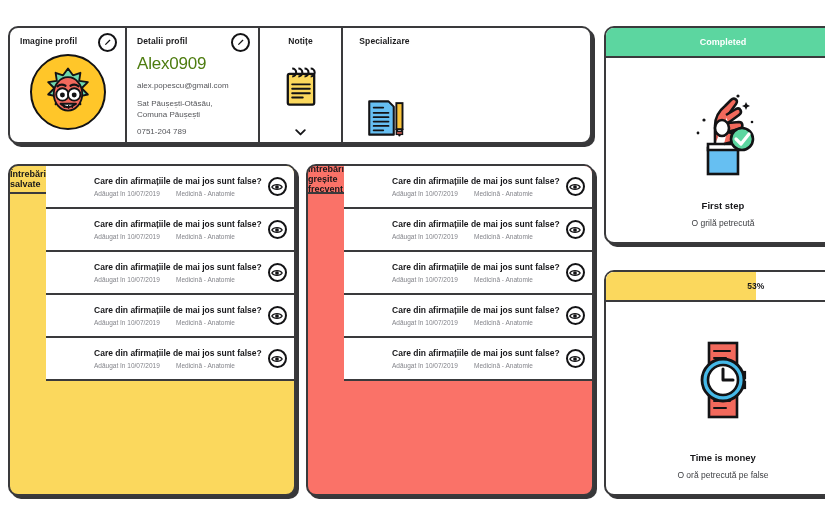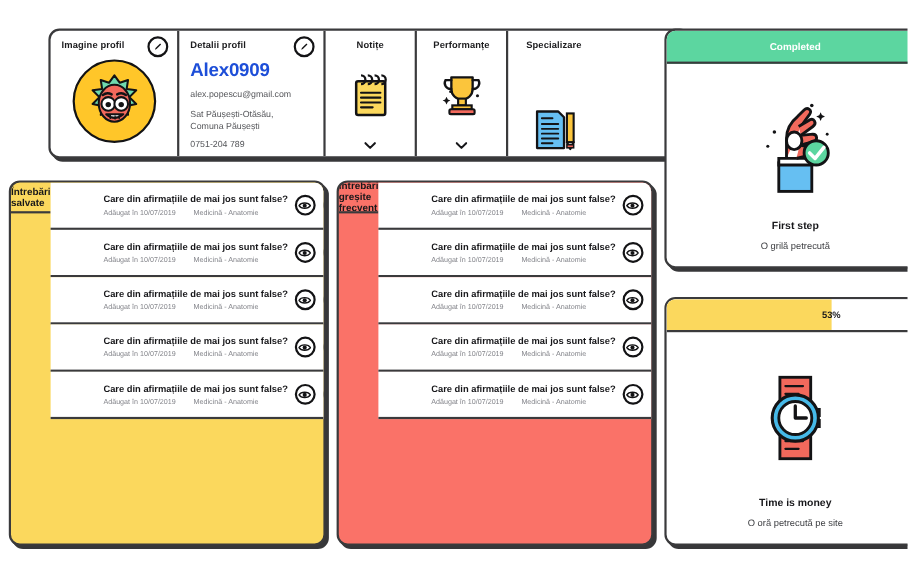--- a/index.html
+++ b/index.html
@@ -19,21 +19,20 @@
     box-shadow: 3px 3px 0 rgba(20,20,22,0.85);
   }
 
   
   .top-strip {
     position: absolute;
     left: 8px; top: 26px;
     width: 584px; height: 118px;
     display: flex;
     overflow: hidden;
-    margin-left: 36px;
   }
   .strip-cell {
     position: relative;
     border-right: 2px solid #3a3a3c;
     padding: 8px 10px 0 10px;
     display: flex;
     flex-direction: column;
   }
   .strip-cell:last-child { border-right: none; gap: 48px; }
   .cell-profile-img { width: 117px; }
@@ -69,22 +68,22 @@
     width: 76px; height: 76px;
     border-radius: 50%;
     background: #FFC629;
     border: 2px solid #131315;
     display: flex; align-items: center; justify-content: center;
     overflow: hidden;
   }
 
   .username {
     font-size: 17px;
-    font-weight: bold;
-    color: #1d4ed8;
+    font-weight: normal;
+    color: #4d7c0f;
     margin-top: 8px;
     letter-spacing: -.2px;
   }
   .detail-line {
     font-size: 8px;
     color: #55565a;
     margin-top: 7px;
     line-height: 1.35;
   }
 
@@ -268,41 +267,20 @@
           <path d="M12 22 H32 M12 27 H32 M12 32 H32 M12 37 H24" stroke="#131315" stroke-width="2.2" stroke-linecap="round"></path>
         </svg>
       </div>
       <div class="chevron">
         <svg width="11" height="7" viewBox="0 0 14 9">
           <path d="M1.5 1.5 L7 7 L12.5 1.5" stroke="#17171a" stroke-width="2.4" fill="none" stroke-linecap="round" stroke-linejoin="round"></path>
         </svg>
       </div>
     </div>
 
-    <div class="strip-cell cell-icon">
-      <div class="cell-title">Performanțe</div>
-      <div class="big-icon">
-        <svg width="44" height="44" viewBox="0 0 50 50">
-          <path d="M14 6 H36 V18 a11 11 0 0 1 -22 0 Z" fill="#FBC53C" stroke="#131315" stroke-width="2.4" stroke-linejoin="round"></path>
-          <path d="M14 9 H8 a6 6 0 0 0 6 9" fill="none" stroke="#131315" stroke-width="2.4" stroke-linecap="round"></path>
-          <path d="M36 9 H42 a6 6 0 0 1 -6 9" fill="none" stroke="#131315" stroke-width="2.4" stroke-linecap="round"></path>
-          <rect x="21" y="28" width="8" height="7" fill="#FBC53C" stroke="#131315" stroke-width="2.2"></rect>
-          <rect x="15" y="35" width="20" height="4" fill="#FBC53C" stroke="#131315" stroke-width="2.2"></rect>
-          <rect x="12" y="39" width="26" height="5" rx="1.5" fill="#F2695C" stroke="#131315" stroke-width="2.2"></rect>
-          <path d="M9 26 l1.4 2.8 L13 30 l-2.6 1.2 L9 34 l-1.4-2.8 L5 30 l2.6-1.2 Z" fill="#131315"></path>
-          <circle cx="41" cy="25" r="1.6" fill="#131315"></circle>
-          <circle cx="13" cy="21" r="1.3" fill="#131315"></circle>
-        </svg>
-      </div>
-      <div class="chevron">
-        <svg width="11" height="7" viewBox="0 0 14 9">
-          <path d="M1.5 1.5 L7 7 L12.5 1.5" stroke="#17171a" stroke-width="2.4" fill="none" stroke-linecap="round" stroke-linejoin="round"></path>
-        </svg>
-      </div>
-    </div>
 
 
     <div class="strip-cell cell-icon">
       <div class="cell-title">Specializare</div>
       <div class="big-icon">
         <svg width="42" height="44" viewBox="0 0 48 50">
           <path d="M6 6 h22 l6 6 v32 h-28 Z" fill="#66BFF2" stroke="#131315" stroke-width="2.4" stroke-linejoin="round"></path>
           <path d="M11 13 H22 M11 19 H28 M11 24 H28 M11 29 H28 M11 34 H28 M11 39 H22" stroke="#131315" stroke-width="2" stroke-linecap="round"></path>
           <rect x="37" y="8" width="7" height="30" fill="#FBC53C" stroke="#131315" stroke-width="2.2"></rect>
           <path d="M37 38 L40.5 45 L44 38 Z" fill="#fff" stroke="#131315" stroke-width="2.2" stroke-linejoin="round"></path>
@@ -593,17 +571,17 @@
           <path d="M26 13 H42 M26 20 H38" stroke="#131315" stroke-width="2" stroke-linecap="round"></path>
           <path d="M26 63 H42 M26 70 H38" stroke="#131315" stroke-width="2" stroke-linecap="round"></path>
           <rect x="50" y="34" width="7" height="6" fill="#F2695C" stroke="#131315" stroke-width="2.2"></rect>
           <rect x="50" y="44" width="7" height="6" fill="#F2695C" stroke="#131315" stroke-width="2.2"></rect>
           <circle cx="35" cy="42" r="21" fill="#46B9E8" stroke="#131315" stroke-width="2.8"></circle>
           <circle cx="35" cy="42" r="15" fill="#ffffff" stroke="#131315" stroke-width="2.6"></circle>
           <path d="M35 31 V42 H45" stroke="#131315" stroke-width="3" fill="none" stroke-linecap="round" stroke-linejoin="round"></path>
         </svg>
       </div>
       <div class="ach-name">Time is money</div>
-      <div class="ach-desc">O oră petrecută pe site</div>
+      <div class="ach-desc">O oră petrecută pe false</div>
     </div>
   </div>
 
 </div>
 
 </body></html>

